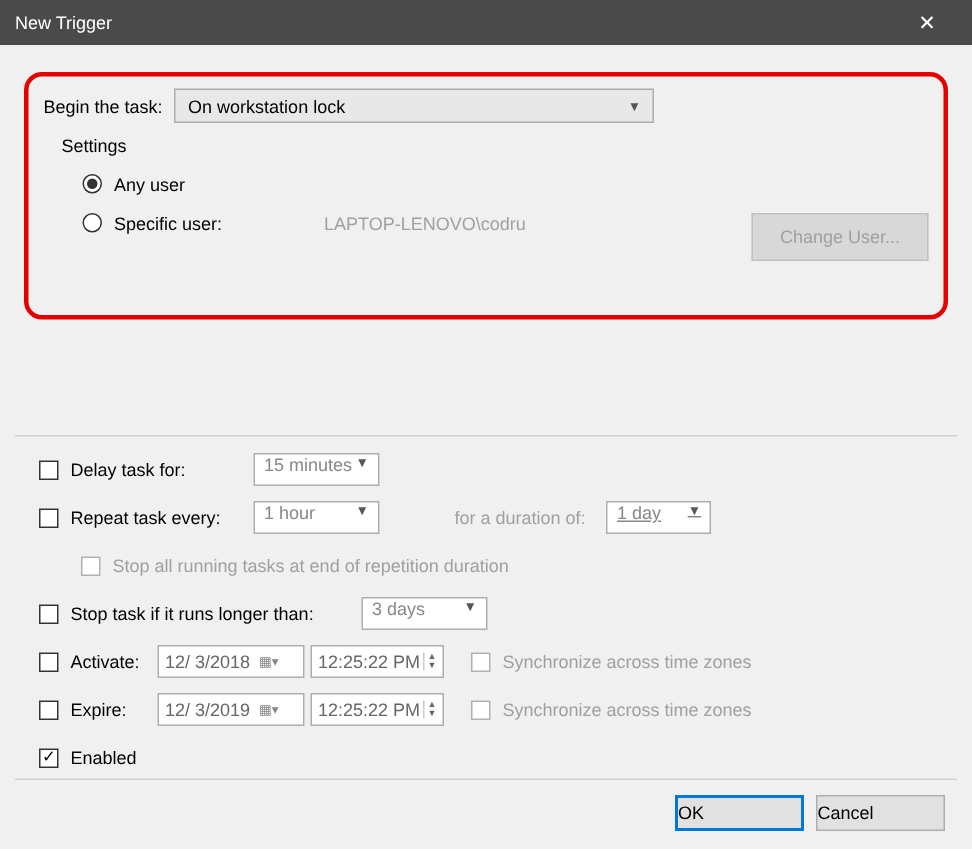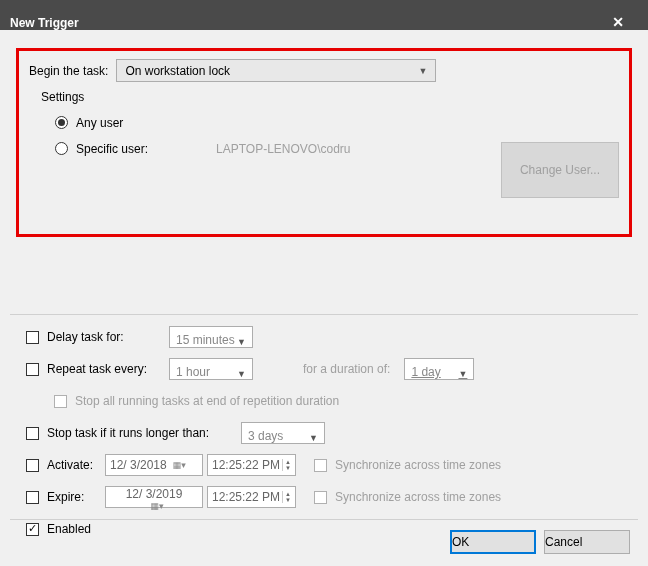--- a/index.html
+++ b/index.html
@@ -1,39 +1,39 @@
 <!DOCTYPE html>
 <html><head>
 <meta charset="utf-8">
 <style>
   * { box-sizing: border-box; margin: 0; padding: 0; font-family: 'Segoe UI', Tahoma, sans-serif; font-size: 12px; }
   body { background: #fff; width: 648px; height: 566px; overflow: hidden; }
-  .titlebar { background: #4a4a4a; color: #fff; height: 30px; display: flex; align-items: flex-end; padding: 0 10px; font-weight: bold; }
+  .titlebar { background: #4a4a4a; color: #fff; height: 30px; display: flex; align-items: center; padding: 0 10px; }
   .titlebar-text { flex: 1; }
   .close-btn { width: 40px; text-align: center; font-size: 14px; cursor: pointer; }
   .content { background: #f0f0f0; padding: 18px 16px 12px 16px; height: 536px; position: relative; }
-  .highlight-box { border: 3px solid #e60000; border-radius: 0; padding: 8px 10px 24px 10px; margin-bottom: 10px; }
+  .highlight-box { border: 3px solid #e60000; border-radius: 12px; padding: 8px 10px 24px 10px; margin-bottom: 10px; }
   .row { display: flex; align-items: center; margin-bottom: 8px; }
   .label { margin-right: 8px; }
   .dropdown { background: #e8e8e8; border: 1px solid #adadad; height: 23px; display: flex; align-items: center; padding: 0 8px; flex: 1; max-width: 320px; justify-content: space-between; cursor: pointer; }
   .chevron { font-size: 9px; color: #565656; }
   .settings-label { margin: 6px 0 12px 12px; }
   .radio-row { display: flex; align-items: flex-start; margin: 4px 0 12px 26px; }
   .radio { width: 13px; height: 13px; border: 1px solid #333; border-radius: 50%; margin-right: 8px; position: relative; background: #fff; }
   .radio.checked::after { content: ''; position: absolute; width: 7px; height: 7px; background: #333; border-radius: 50%; top: 2px; left: 2px; }
   .specific-user-val { color: #a0a0a0; margin-left: 68px; flex: 1; }
-  .change-btn { background: #d8d8d8; border: 1px solid #c0c0c0; color: #a0a0a0; padding: 20px 18px; cursor: default; }
+  .change-btn { background: #d8d8d8; border: 1px solid #c0c0c0; color: #a0a0a0; padding: 8px 18px; cursor: default; }
   .spacer { height: 68px; border-bottom: 1px solid #d0d0d0; margin: 0 -6px 10px -6px; }
   .adv-label { margin-bottom: 10px; margin-left: 4px; }
   .adv { padding-left: 10px; }
   .adv-row { display: flex; align-items: center; margin-bottom: 8px; min-height: 24px; }
   .checkbox { width: 13px; height: 13px; border: 1px solid #333; background: #fff; margin-right: 8px; position: relative; flex-shrink: 0; }
   .checkbox.checked::after { content: '✓'; position: absolute; font-size: 11px; top: -2px; left: 1px; color: #000; }
   .checkbox.disabled { border-color: #b0b0b0; }
-  .select-sm { background: #fff; border: 1px solid #adadad; height: 22px; display: inline-flex; align-items: flex-end; padding: 0 6px; min-width: 84px; justify-content: space-between; color: #888; margin-left: 6px; }
+  .select-sm { background: #fff; border: 1px solid #adadad; height: 22px; display: inline-flex; align-items: flex-start; padding: 0 6px; min-width: 84px; justify-content: space-between; color: #888; margin-left: 6px; }
   .select-sm.wider { min-width: 70px; text-decoration: underline; }
   .disabled-text { color: #a0a0a0; }
   .indent { margin-left: 28px; }
   .picker { background: #fff; border: 1px solid #adadad; height: 22px; display: inline-flex; align-items: center; padding: 0 4px; margin-left: 4px; color: #666; }
   .picker .cal { font-size: 9px; margin-left: 6px; color: #888; }
   .spinner { display: inline-flex; flex-direction: column; margin-left: 2px; }
   .spinner span { font-size: 6px; line-height: 6px; color: #666; border-left: 1px solid #ccc; padding-left: 2px; }
   .dur-label { margin: 0 8px 0 50px; color: #a0a0a0; }
   .buttons { position: absolute; bottom: 12px; right: 18px; display: flex; gap: 8px; }
   .btn { width: 86px; height: 24px; border: 1px solid #adadad; background: #e1e1e1; display: flex; align-items: center; justify-content: flex-start; cursor: pointer; }
@@ -127,21 +127,21 @@
             <span>▼</span>
           </span>
       </span>
       <span class="checkbox disabled" style="margin-left:18px;"></span>
       <span class="disabled-text">Synchronize across time zones</span>
     </div>
 
     <div class="adv-row">
       <span class="checkbox"></span>
       <span style="min-width:54px;">Expire:</span>
-      <span class="picker" style="min-width:98px;flex-direction:column;">
+      <span class="picker" style="min-width:98px;">
         <span>12/  3/2019</span>
         <span class="cal">▦▾</span>
       </span>
       <span class="picker" style="min-width:88px;">
         <span>12:25:22 PM</span>
         <span class="spinner">
             <span>▲</span>
             <span>▼</span>
           </span>
       </span>

